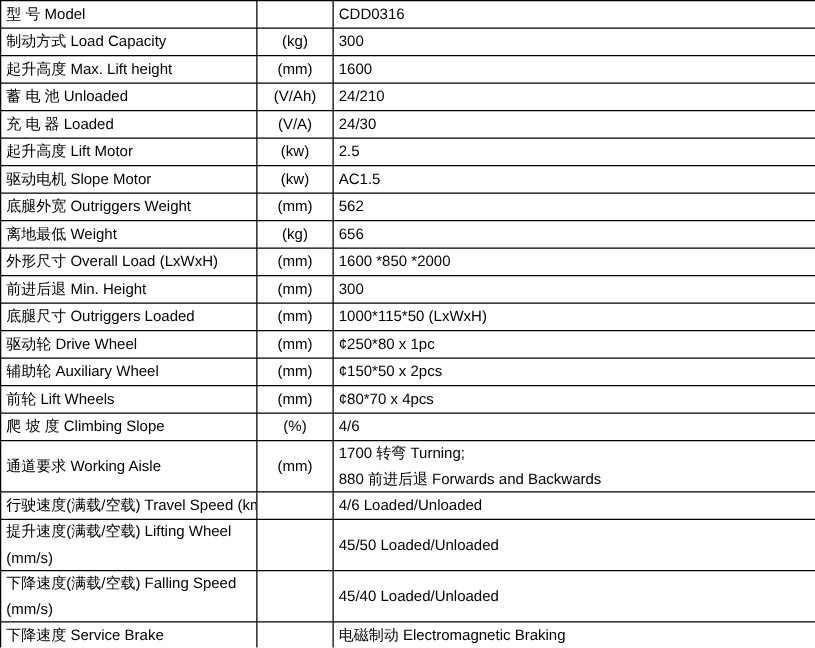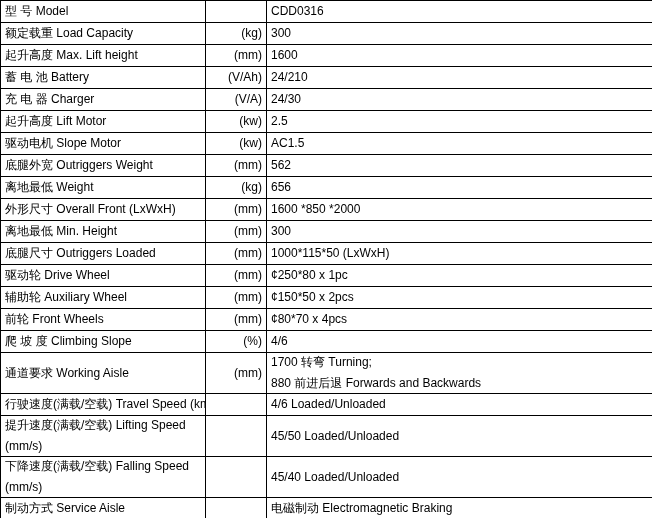--- a/index.html
+++ b/index.html
@@ -30,21 +30,21 @@
     height: 17px;
   }
   td.label {
     width: 196px;
     white-space: nowrap;
     overflow: hidden;
     margin-left: 16px;
   }
   td.unit {
     width: 52px;
-    text-align: right;
+    text-align: center;
     padding-right: 6px;
     white-space: nowrap;
   }
   td.value {
     width: 395px;
     padding-left: 6px;
     overflow: hidden;
   }
   .val-line {
     display: block;
@@ -66,39 +66,39 @@
 <table class="spec">
   <tbody>
 
     <tr>
       <td class="label">型    号 Model</td>
       <td class="unit"></td>
       <td class="value">CDD0316</td>
     </tr>
 
     <tr>
-      <td class="label">额定载重 Load Capacity</td>
+      <td class="label">制动方式 Load Capacity</td>
       <td class="unit">(kg)</td>
       <td class="value">300</td>
     </tr>
 
     <tr>
       <td class="label">起升高度 Max. Lift height</td>
       <td class="unit">(mm)</td>
       <td class="value">1600</td>
     </tr>
 
     <tr>
-      <td class="label">蓄 电 池 Battery</td>
+      <td class="label">蓄 电 池 Unloaded</td>
       <td class="unit">(V/Ah)</td>
       <td class="value">24/210</td>
     </tr>
 
     <tr>
-      <td class="label">充 电 器 Charger</td>
+      <td class="label">充 电 器 Loaded</td>
       <td class="unit">(V/A)</td>
       <td class="value">24/30</td>
     </tr>
 
     <tr>
       <td class="label">起升高度 Lift Motor</td>
       <td class="unit">(kw)</td>
       <td class="value">2.5</td>
     </tr>
 
@@ -114,27 +114,27 @@
       <td class="value">562</td>
     </tr>
 
     <tr>
       <td class="label">离地最低 Weight</td>
       <td class="unit">(kg)</td>
       <td class="value">656</td>
     </tr>
 
     <tr>
-      <td class="label">外形尺寸 Overall Front (LxWxH)</td>
+      <td class="label">外形尺寸 Overall Load (LxWxH)</td>
       <td class="unit">(mm)</td>
       <td class="value">1600 *850 *2000</td>
     </tr>
 
     <tr>
-      <td class="label">离地最低 Min. Height</td>
+      <td class="label">前进后退 Min. Height</td>
       <td class="unit">(mm)</td>
       <td class="value">300</td>
     </tr>
 
     <tr>
       <td class="label">底腿尺寸 Outriggers Loaded</td>
       <td class="unit">(mm)</td>
       <td class="value">1000*115*50 (LxWxH)</td>
     </tr>
 
@@ -144,21 +144,21 @@
       <td class="value">¢250*80 x 1pc</td>
     </tr>
 
     <tr>
       <td class="label">辅助轮 Auxiliary Wheel</td>
       <td class="unit">(mm)</td>
       <td class="value">¢150*50 x 2pcs</td>
     </tr>
 
     <tr>
-      <td class="label">前轮 Front Wheels</td>
+      <td class="label">前轮 Lift Wheels</td>
       <td class="unit">(mm)</td>
       <td class="value">¢80*70 x 4pcs</td>
     </tr>
 
     <tr>
       <td class="label">爬 坡 度 Climbing  Slope</td>
       <td class="unit">(%)</td>
       <td class="value">4/6</td>
     </tr>
 
@@ -172,36 +172,36 @@
     </tr>
 
     <tr>
       <td class="label">行驶速度(满载/空载) Travel Speed (km/h)</td>
       <td class="unit"></td>
       <td class="value">4/6 Loaded/Unloaded</td>
     </tr>
 
     <tr>
       <td class="label tall2 pad-top">
-        <span class="val-line">提升速度(满载/空载)  Lifting  Speed</span>
+        <span class="val-line">提升速度(满载/空载)  Lifting  Wheel</span>
         <span class="val-line">(mm/s)</span>
       </td>
       <td class="unit tall2 pad-top"></td>
       <td class="value tall2 pad-top">45/50 Loaded/Unloaded</td>
     </tr>
 
     <tr>
       <td class="label tall2 pad-top">
         <span class="val-line">下降速度(满载/空载) Falling Speed</span>
         <span class="val-line">(mm/s)</span>
       </td>
       <td class="unit tall2 pad-top"></td>
       <td class="value tall2 pad-top">45/40 Loaded/Unloaded</td>
     </tr>
 
     <tr>
-      <td class="label">制动方式 Service Aisle</td>
+      <td class="label">下降速度 Service Brake</td>
       <td class="unit"></td>
       <td class="value">电磁制动 Electromagnetic Braking</td>
     </tr>
 
   </tbody>
 </table>
 
 </body></html>

